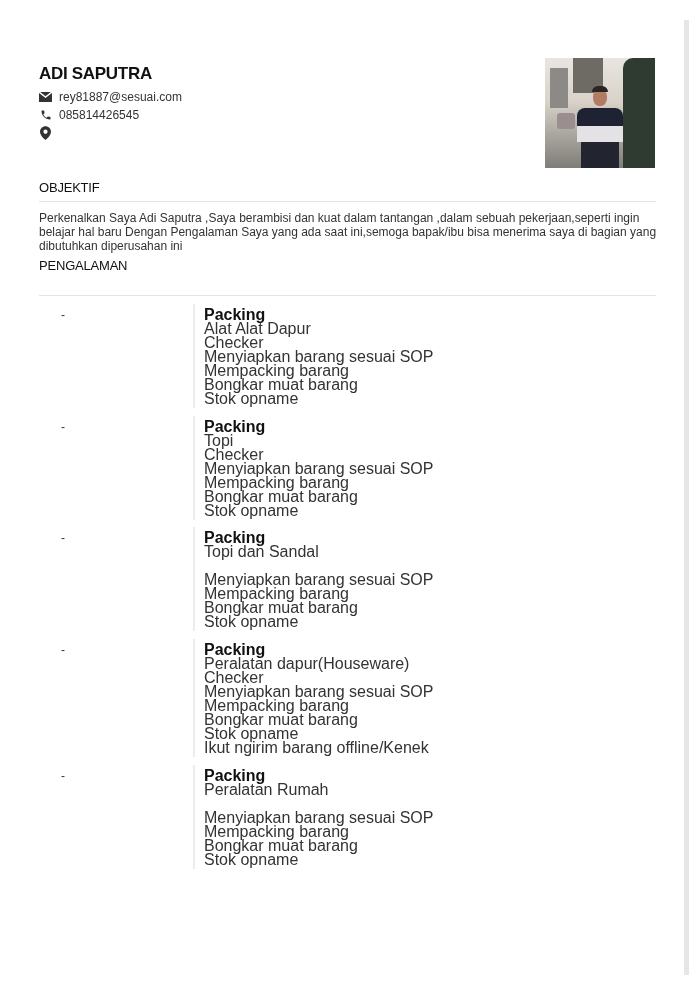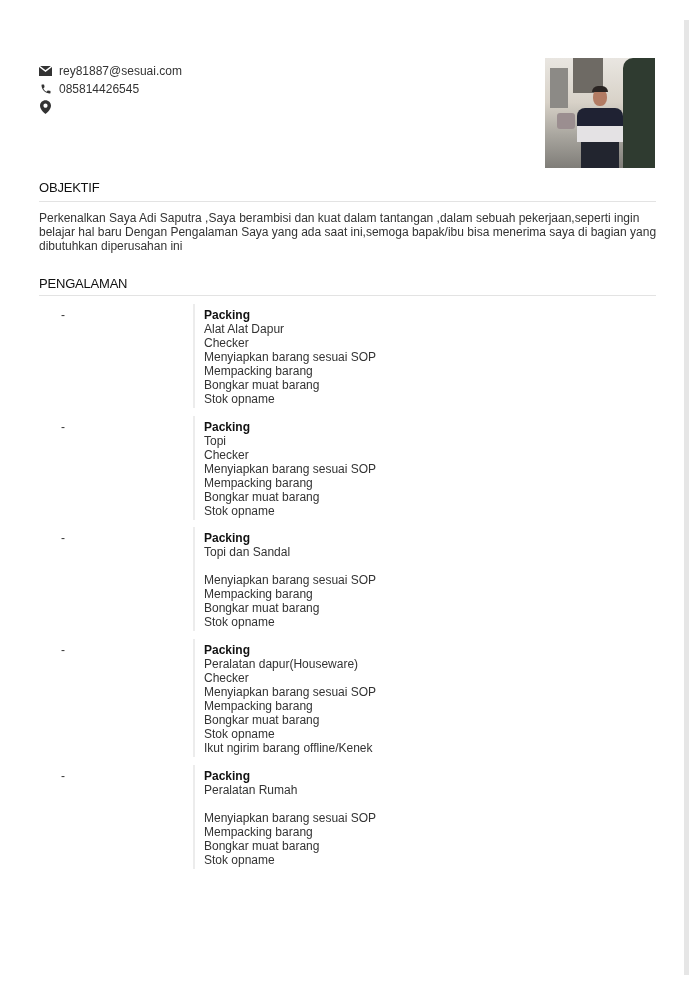--- a/index.html
+++ b/index.html
@@ -28,30 +28,31 @@
     .photo .body-top { position: absolute; left: 32px; top: 50px; width: 46px; height: 18px; background: #1f2233; border-radius: 8px 8px 0 0; }
     .photo .body-mid { position: absolute; left: 32px; top: 68px; width: 46px; height: 16px; background: #e4e2e4; }
     .photo .body-bot { position: absolute; left: 36px; top: 84px; width: 38px; height: 26px; background: #22252f; }
 
     .section-title { position: absolute; left: 39px; font-size: 13px; font-weight: normal; color: #111; letter-spacing: -0.2px; }
     .rule { position: absolute; left: 39px; width: 617px; height: 1px; background: #e3e3e3; }
     .objective { position: absolute; left: 39px; top: 211px; width: 620px; font-size: 12px; line-height: 14px; color: #333; }
 
     .exp { position: absolute; left: 39px; width: 620px; display: flex; }
     .exp .date { width: 154px; font-size: 12px; color: #333; padding-left: 22px; box-sizing: border-box; line-height: 14px; }
-    .exp .body { border-left: 2px solid #ececec; padding-left: 9px; font-size: 12px; line-height: 14px; color: #333; }
+    .exp .body { border-left: 2px solid #ececec; padding-left: 9px; font-size: 16px; line-height: 14px; color: #333; }
     .exp .title { font-weight: bold; color: #111; }
     .exp .line { min-height: 14px; }
   </style>
 </head>
 <body>
 
 <div class="page-edge"></div>
 
 <div class="header">
+  <div class="name">ADI SAPUTRA</div>
   <div class="contact">
     <span class="ico">
       <svg width="13" height="10" viewBox="0 0 13 10">
           <rect x="0" y="0" width="13" height="10" fill="#333"></rect>
           <path d="M0 0 L6.5 5 L13 0" stroke="#fff" stroke-width="1.4" fill="none"></path>
         </svg>
     </span>
     <span>rey81887@sesuai.com</span>
   </div>
   <div class="contact">
@@ -80,21 +81,21 @@
     <div class="body-mid"></div>
     <div class="body-bot"></div>
   <div class="head"></div>
     <div class="hair"></div>
 </div>
 
 <div class="section-title" style="top:180px;">OBJEKTIF</div>
 <div class="rule" style="top:201px;"></div>
 <div class="objective">Perkenalkan Saya Adi Saputra ,Saya berambisi dan kuat dalam tantangan ,dalam sebuah pekerjaan,seperti ingin belajar hal baru Dengan Pengalaman Saya yang ada saat ini,semoga bapak/ibu bisa menerima saya di bagian yang dibutuhkan diperusahan ini</div>
 
-<div class="section-title" style="top:276px;">PENGALAMAN</div>
+<div class="section-title" style="top:258px;">PENGALAMAN</div>
 <div class="rule" style="top:295px;"></div>
 
 <div class="exp" style="top:304px;">
   <div class="date" style="padding-top:4px;">-</div>
   <div class="body" style="padding-top:4px;padding-bottom:2px;">
     <div class="line title">Packing</div>
     <div class="line">Alat Alat Dapur</div>
     <div class="line">Checker</div>
     <div class="line">Menyiapkan barang sesuai SOP</div>
     <div class="line">Mempacking barang</div>

